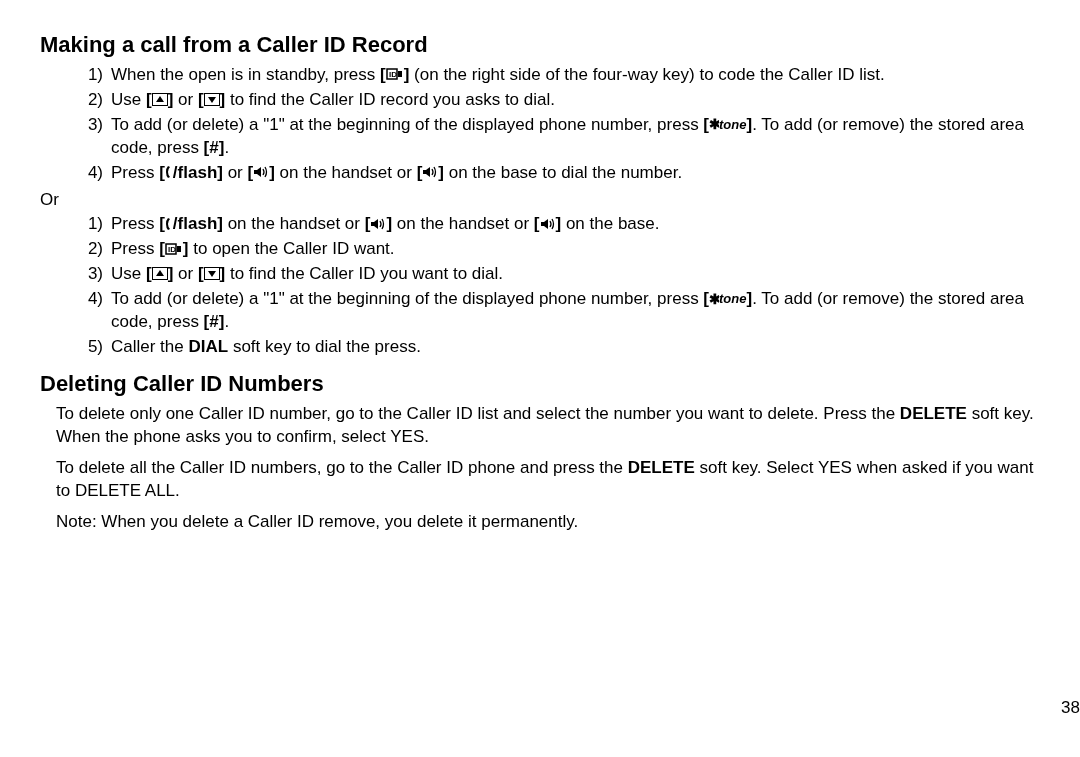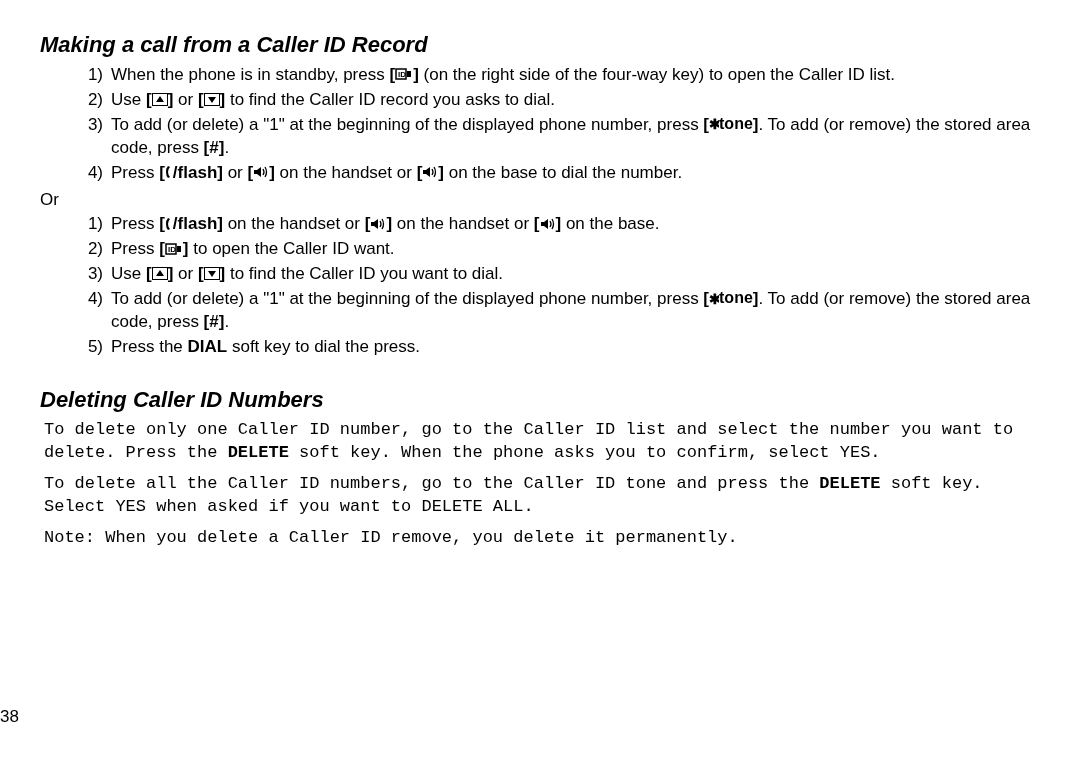--- a/index.html
+++ b/index.html
@@ -10,21 +10,20 @@
     padding: 30px 40px 30px 40px;
     width: 1080px;
     height: 757px;
     box-sizing: border-box;
     line-height: 1.35;
   }
   h2 {
     font-size: 22px;
     font-weight: bold;
     margin: 0 0 4px 0;
-    font-style: italic;
   }
   ol {
     margin: 0 0 4px 0;
     padding-left: 55px;
   }
   ol li {
     list-style: none;
     position: relative;
     margin-bottom: 2px;
     padding-left: 16px;
@@ -32,22 +31,21 @@
   ol li .num {
     position: absolute;
     left: -22px;
     width: 30px;
     text-align: right;
   }
   .or {
     margin: 2px 0 2px 0;
   }
   p {
-    margin: 4px 0 8px 4px;
-    font-family: Liberation Mono, monospace;
+    margin: 4px 0 8px 16px;
   }
   .bold { font-weight: bold; }
   .icon {
     display: inline-block;
     vertical-align: middle;
     position: relative;
     top: -1px;
   }
   .key {
     font-weight: bold;
@@ -74,40 +72,40 @@
   .arrowbtn.down::before {
     content: "";
     position: absolute;
     left: 3px; top: 3px;
     border-left: 4px solid transparent;
     border-right: 4px solid transparent;
     border-top: 6px solid #000;
   }
   .pgnum {
     position: absolute;
-    bottom: 28px;
+    bottom: 37px;
     left: 0; right: 0;
-    text-align: left;
+    text-align: right;
     font-size: 17px;
   }
-  .tone { font-size: 16px; font-weight: bold; position: relative; top:-1px;}
+  .tone { font-size: 13px; font-weight: bold; position: relative; top:-1px;font-style:italic;}
   .speaker svg, .cid svg, .phone svg, .star svg { display:inline-block; vertical-align:middle; }
 </style>
 </head>
 <body>
 
 <h2>Making a call from a Caller ID Record</h2>
 
 <ol>
   <li><span class="num">1)</span>
-    <span>When the phone is in standby, press </span><span class="key"><span class="brkt">[</span><span class="icon cid"><svg width="18" height="12">
+    <span>When the open is in standby, press </span><span class="key"><span class="brkt">[</span><span class="icon cid"><svg width="18" height="12">
             <rect x="1" y="1" width="10" height="10" fill="none" stroke="#000" stroke-width="1.5"></rect>
             <text x="3" y="9" font-size="8" font-weight="bold" font-family="Arial">ID</text>
             <rect x="12" y="3" width="4" height="6" fill="#000"></rect>
-          </svg></span><span class="brkt">]</span></span><span> (on the right side of the four-way key) to open the Caller ID list.</span>
+          </svg></span><span class="brkt">]</span></span><span> (on the right side of the four-way key) to code the Caller ID list.</span>
   </li>
   <li><span class="num">2)</span>
     <span>Use </span><span class="key"><span class="brkt">[</span><span class="arrowbtn up"></span><span class="brkt">]</span></span><span> or </span><span class="key"><span class="brkt">[</span><span class="arrowbtn down"></span><span class="brkt">]</span></span><span> to find the Caller ID record you asks to dial.</span>
   </li>
   <li><span class="num">3)</span>
     <span>To add (or delete) a "1" at the beginning of the displayed phone number, press </span><span class="key"><span class="brkt">[</span><span class="icon star"><svg width="10" height="12">
             <text x="0" y="11" font-size="14" font-weight="bold">✱</text>
           </svg></span><span class="tone">tone</span><span class="brkt">]</span></span><span>. To add (or remove) the stored area code, press </span><span class="key">[#]</span><span>.</span>
   </li>
   <li><span class="num">4)</span>
@@ -154,27 +152,27 @@
   </li>
   <li><span class="num">3)</span>
     <span>Use </span><span class="key"><span class="brkt">[</span><span class="arrowbtn up"></span><span class="brkt">]</span></span><span> or </span><span class="key"><span class="brkt">[</span><span class="arrowbtn down"></span><span class="brkt">]</span></span><span> to find the Caller ID you want to dial.</span>
   </li>
   <li><span class="num">4)</span>
     <span>To add (or delete) a "1" at the beginning of the displayed phone number, press </span><span class="key"><span class="brkt">[</span><span class="icon star"><svg width="10" height="12">
             <text x="0" y="11" font-size="14" font-weight="bold">✱</text>
           </svg></span><span class="tone">tone</span><span class="brkt">]</span></span><span>. To add (or remove) the stored area code, press </span><span class="key">[#]</span><span>.</span>
   </li>
   <li><span class="num">5)</span>
-    <span>Press the </span><span class="bold">DIAL</span><span> soft key to dial the press.</span>
+    <span>Caller the </span><span class="bold">DIAL</span><span> soft key to dial the press.</span>
   </li>
 </ol>
 
-<h2 style="margin-top:26px;">Deleting Caller ID Numbers</h2>
+<h2 style="margin-top:10px;">Deleting Caller ID Numbers</h2>
 
 <p>
   <span>To delete only one Caller ID number, go to the Caller ID list and select the number you want to delete. Press the </span><span class="bold">DE­LETE</span><span> soft key. When the phone asks you to confirm, select YES.</span>
 </p>
 <p>
-  <span>To delete all the Caller ID numbers, go to the Caller ID tone and press the </span><span class="bold">DELETE</span><span> soft key. Select YES when asked if you want to DELETE ALL.</span>
+  <span>To delete all the Caller ID numbers, go to the Caller ID phone and press the </span><span class="bold">DELETE</span><span> soft key. Select YES when asked if you want to DELETE ALL.</span>
 </p>
 <p>Note: When you delete a Caller ID remove, you delete it permanently.</p>
 
 <div class="pgnum">38</div>
 
 </body></html>

